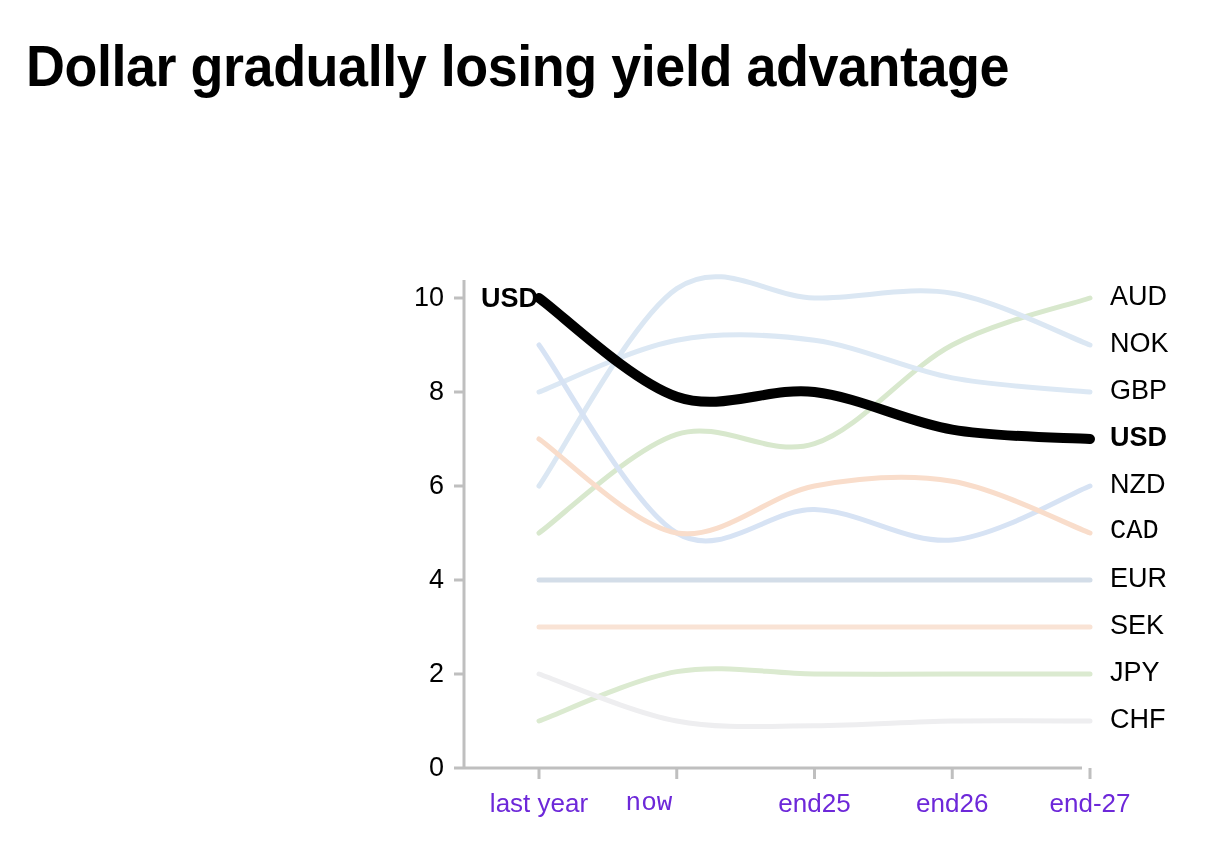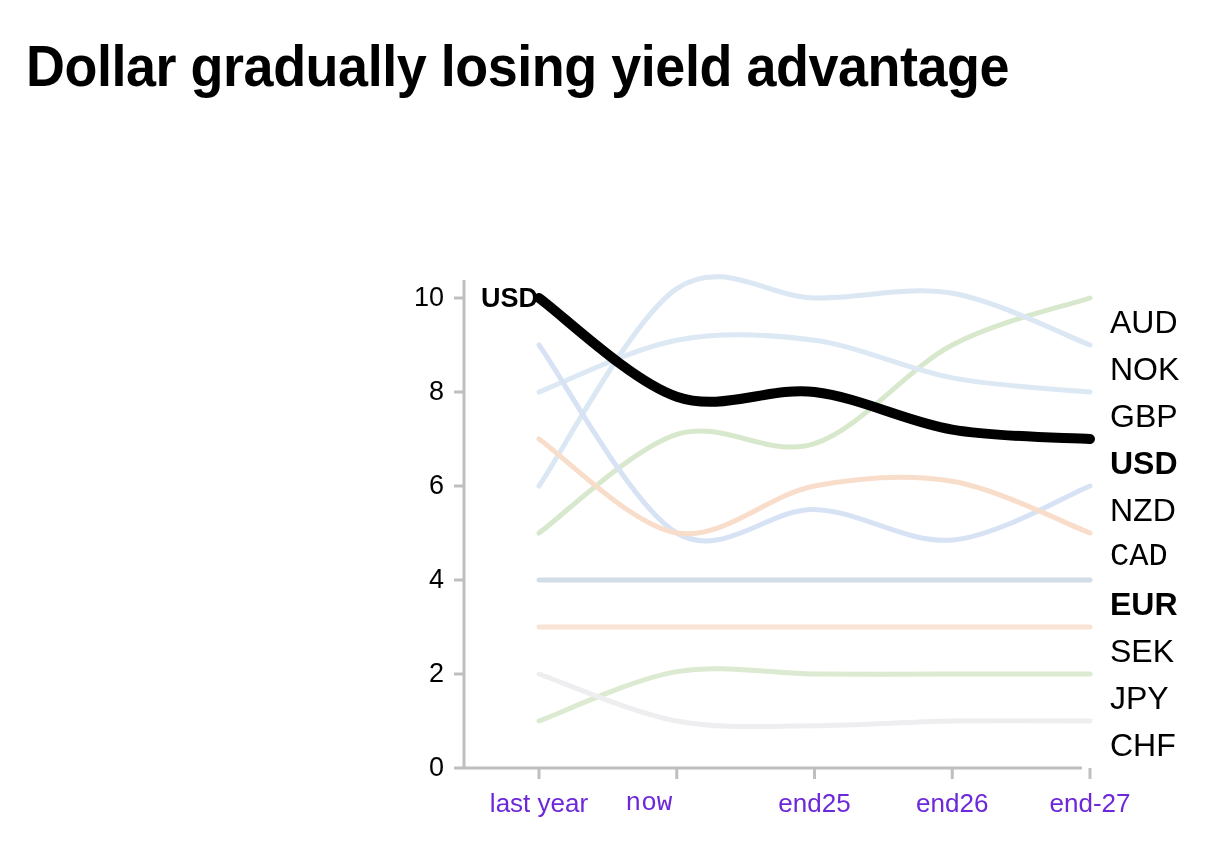--- a/index.html
+++ b/index.html
@@ -82,25 +82,24 @@
     font-size: 26px;
     color: #6d28d9;
     line-height: 1;
     white-space: nowrap;
   }
 
   
   .series-label {
     position: absolute;
     left: 1110px;
-    font-size: 32px;
+    font-size: 27px;
     color: #000000;
     line-height: 1;
     white-space: nowrap;
-    margin-top: 23px;
   }
   .series-label.is-highlight { font-weight: bold; }
 
   
   .inline-label {
     position: absolute;
     font-size: 27px;
     font-weight: bold;
     color: #000000;
     line-height: 1;
@@ -163,21 +162,21 @@
         <div class="xtick-label" style="width: 190px; left: 857.25px; top: 790px;">end26</div>
         <div class="xtick-label" style="width: 190px; left: 995px; top: 790px;">end-27</div>
       </div>
     <div id="series-label-layer">
         <div class="series-label" style="top: 283px;">AUD</div>
         <div class="series-label" style="top: 330px;">NOK</div>
         <div class="series-label" style="top: 377px;">GBP</div>
         <div class="series-label is-highlight" style="top: 424px;">USD</div>
         <div class="series-label" style="top: 471px;">NZD</div>
         <div class="series-label" style="top: 518px; font-family: Liberation Mono, monospace;">CAD</div>
-        <div class="series-label" style="top: 565px; font-weight: bold;">EUR</div>
+        <div class="series-label" style="top: 565px;">EUR</div>
         <div class="series-label" style="top: 612px;">SEK</div>
         <div class="series-label" style="top: 659px;">JPY</div>
         <div class="series-label" style="top: 706px;">CHF</div>
       </div>
     <div id="inline-label-layer">
         <div class="inline-label" style="left: 481px; top: 285px;">USD</div>
       </div>
   </div>
 
 </div>

